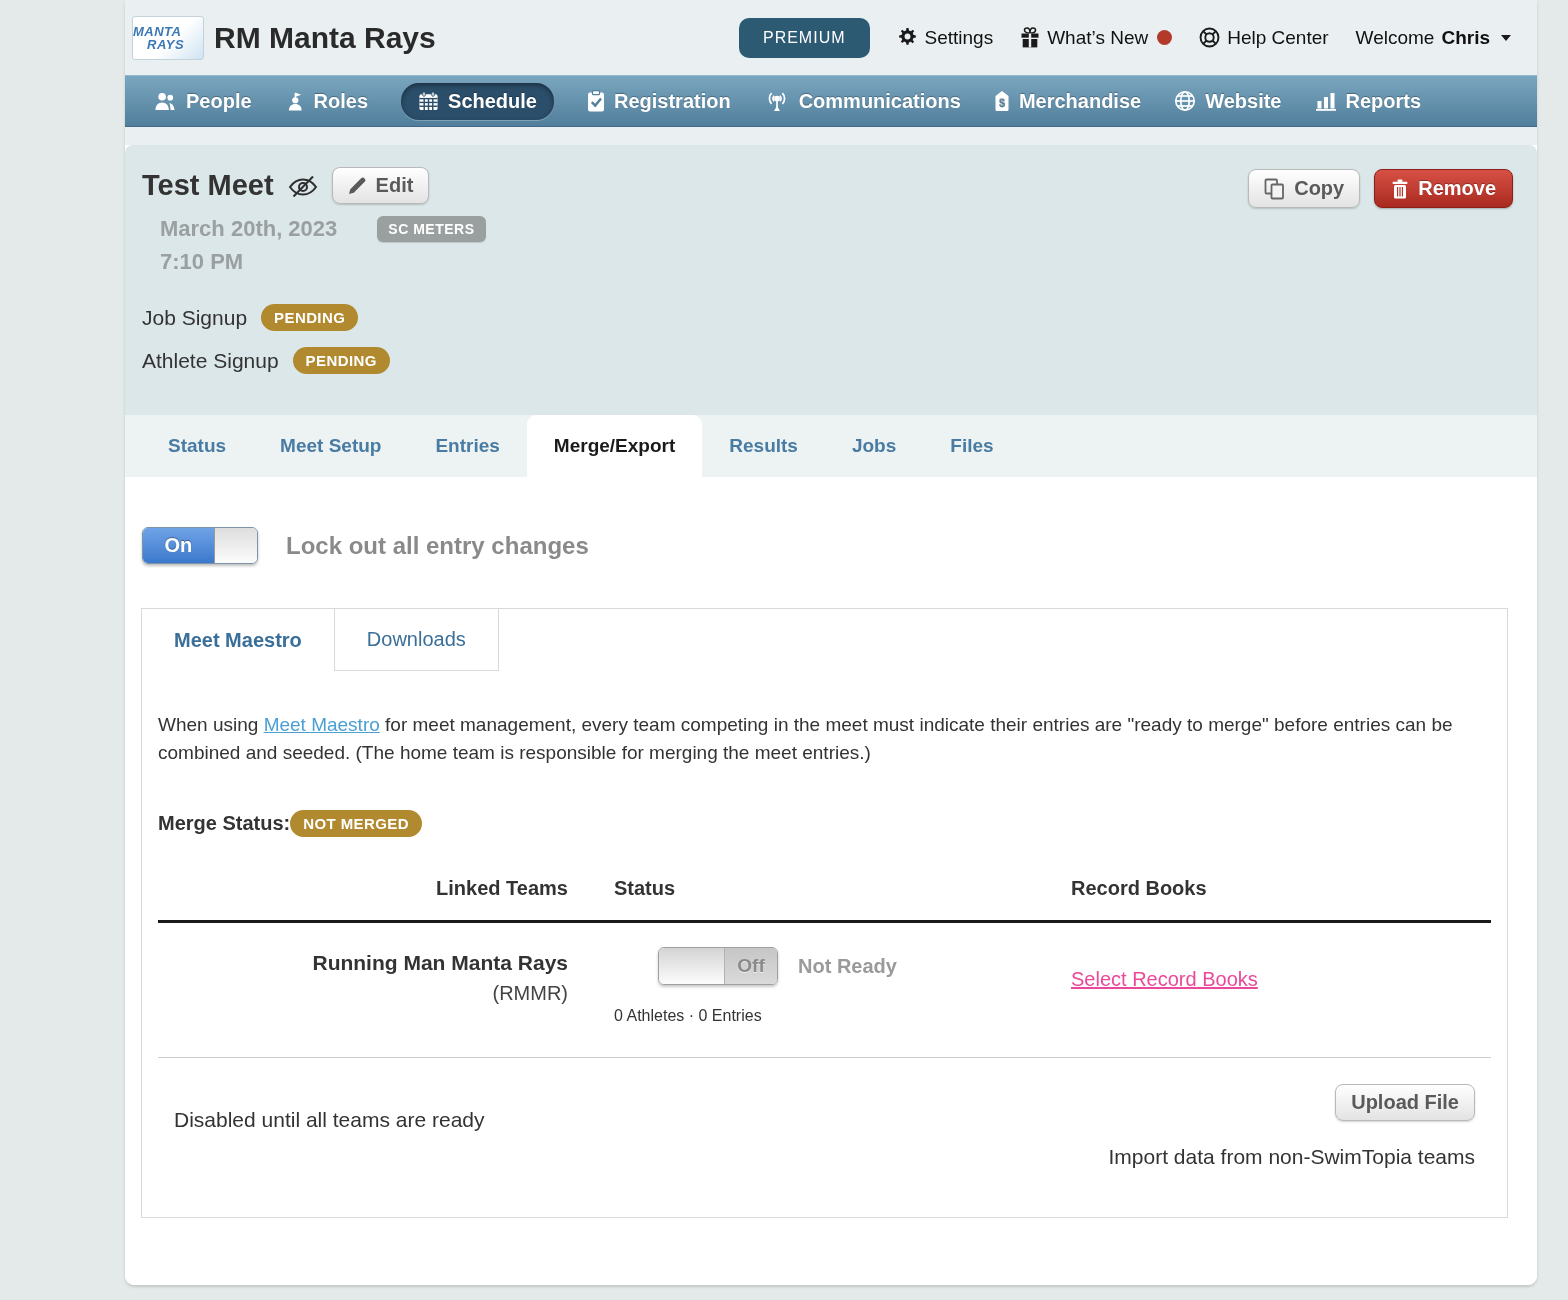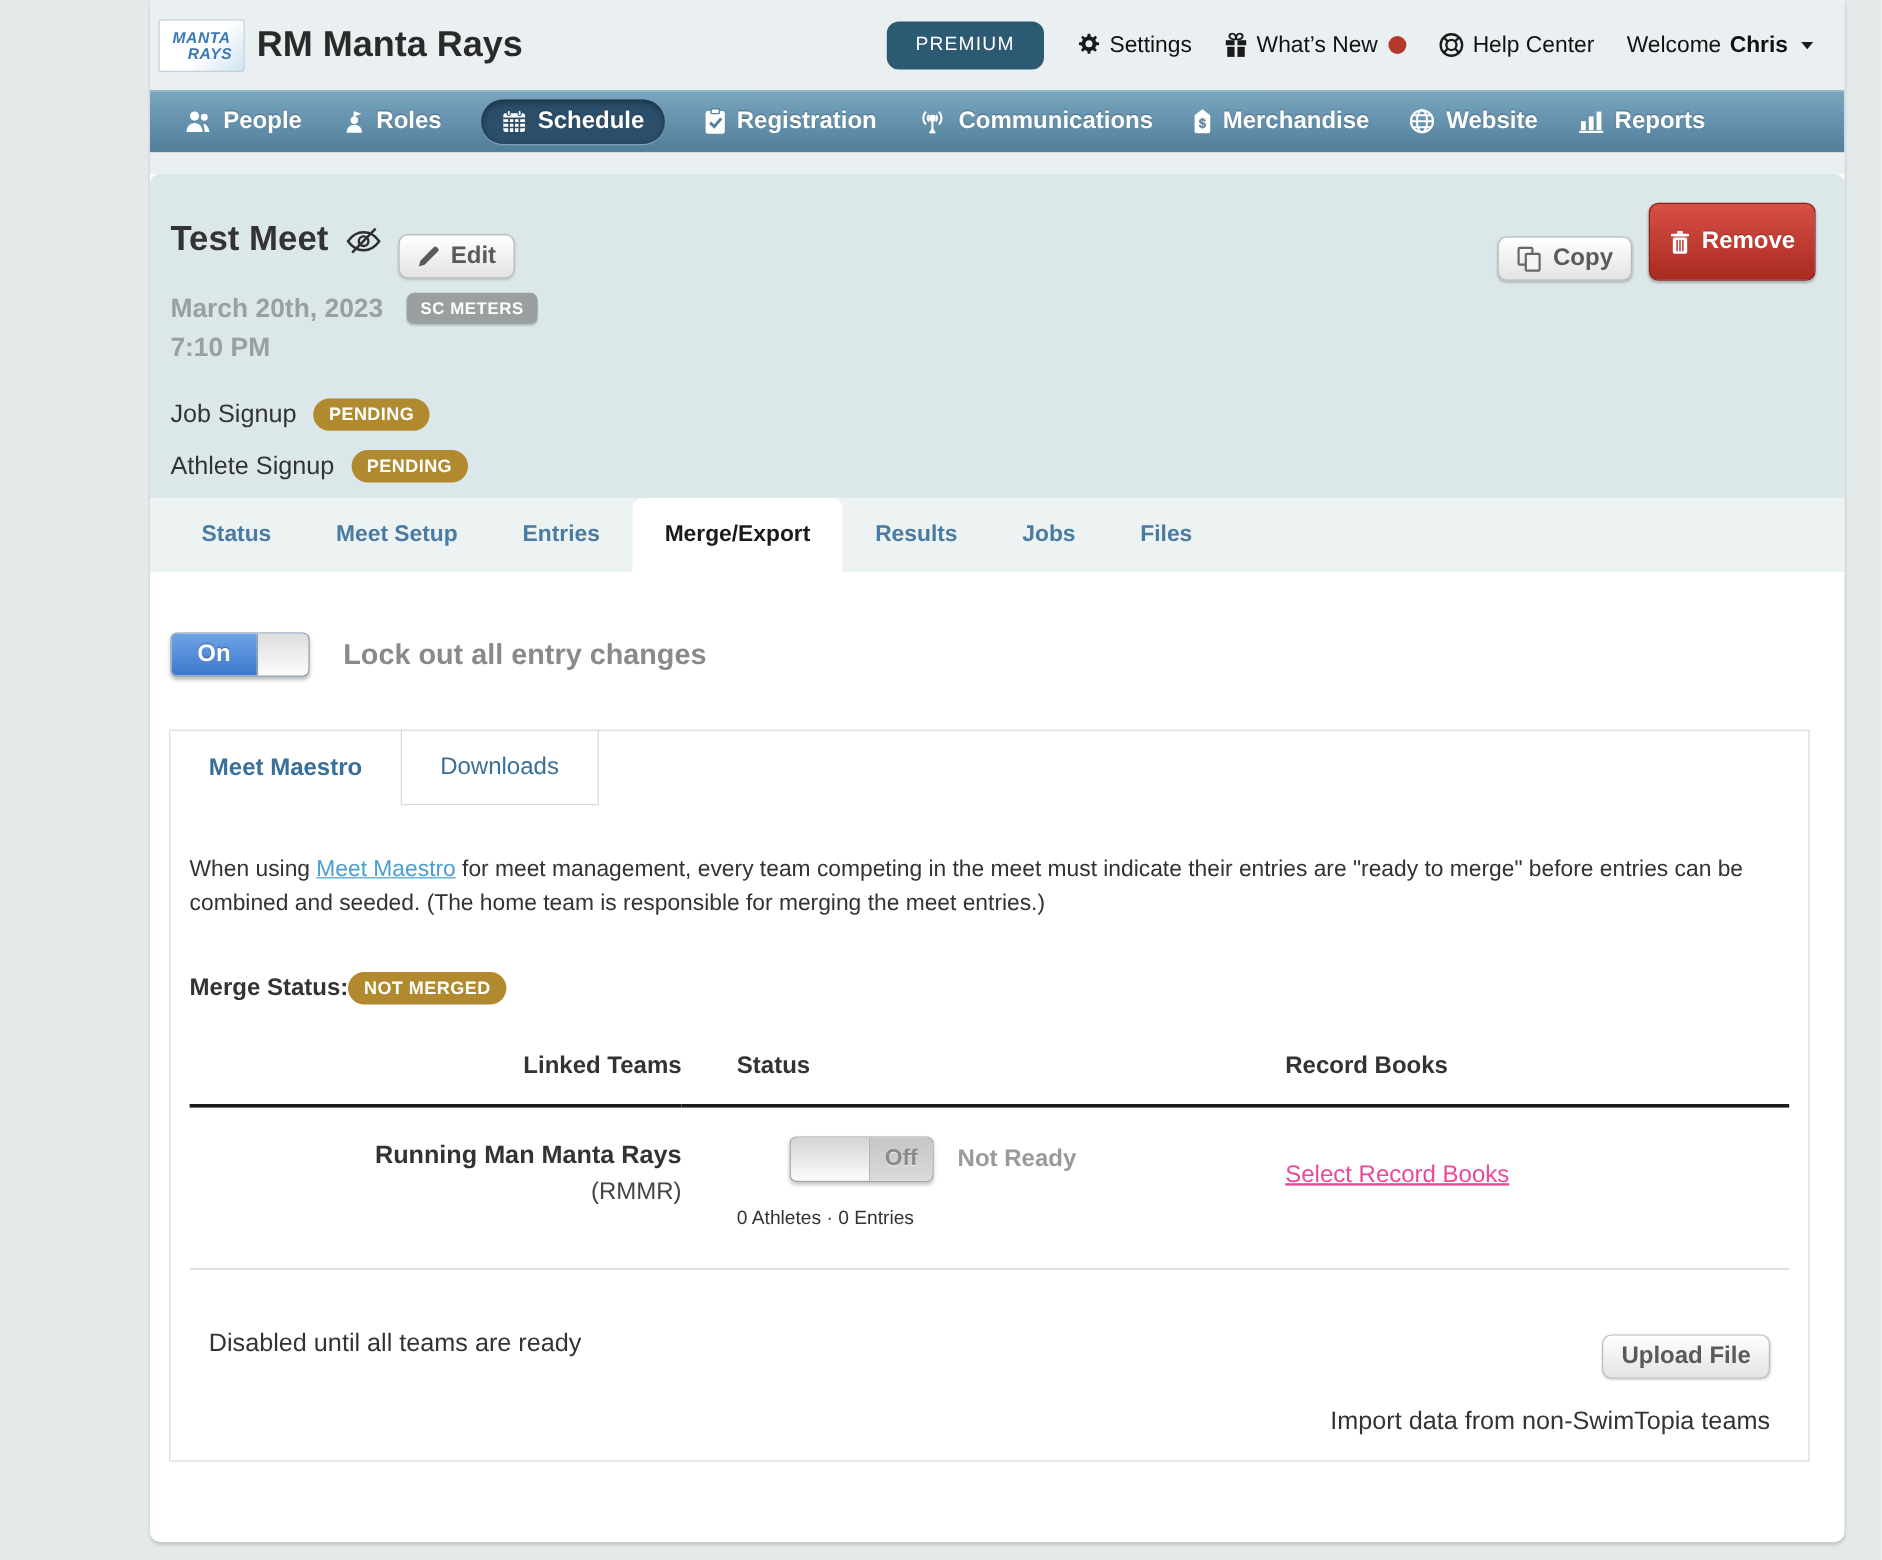--- a/index.html
+++ b/index.html
@@ -20,21 +20,21 @@
   }
   
   .top-header {
     height:75px; background:#eaf0f2;
     display:flex; align-items:center;
     padding:0 26px 0 7px;
   }
   .logo {
     width:72px; height:44px; background:linear-gradient(135deg,#ffffff 55%,#cfe3f2);
     border:1px solid #c3d2da; border-radius:3px;
-    display:flex; flex-direction:column; align-items:center; justify-content:center;
+    display:flex; flex-direction:column; justify-content:center;
     line-height:1; overflow:hidden;
   }
   .logo .l1, .logo .l2 {
     font-size:13px; font-weight:bold; font-style:italic; color:#3b78b5;
     letter-spacing:.5px; text-shadow:0 1px 0 #fff;
   }
   .logo .l2 { margin-left:14px; }
   .team-title { font-size:30px; font-weight:bold; color:#2a2a2a; margin-left:10px; }
   .header-right { margin-left:auto; display:flex; align-items:center; gap:27px; font-size:19px; color:#111; }
   .premium-btn {
@@ -74,30 +74,30 @@
     height:270px; background:#dce7e9;
     border-radius:8px 8px 0 0;
     padding:22px 24px 0 17px;
   }
   .meet-title-row { display:flex; align-items:center; gap:13px; }
   .meet-title { font-size:29px; font-weight:bold; color:#333; }
   .btn { display:inline-flex; align-items:center; gap:9px; font-family:inherit; font-weight:bold; border-radius:8px; cursor:pointer; white-space:nowrap; }
   .btn-light {
     background:linear-gradient(#ffffff,#e3e3e3);
     border:1px solid #b9b9b9; color:#5a5a5a; font-size:20px;
-    padding:6px 15px; box-shadow:0 1px 2px rgba(0,0,0,.18);margin-top:28px;
+    padding:6px 15px; box-shadow:0 1px 2px rgba(0,0,0,.18);
   }
   .btn-danger {
     background:linear-gradient(#d75045,#a92a20);
     border:1px solid #8e1f18; color:#fff; font-size:20px;
     padding:7px 16px; text-shadow:0 -1px 0 rgba(0,0,0,.3);
     box-shadow:0 1px 2px rgba(0,0,0,.25);
   }
   .meet-actions { position:absolute; top:24px; right:24px; display:flex; gap:14px; }
-  .meet-date-row { display:flex; align-items:flex-start; gap:20px; margin-top:12px; }
+  .meet-date-row { display:flex; align-items:flex-start; gap:40px; margin-top:12px;margin-left:18px; }
   .meet-date, .meet-time { font-size:22px; font-weight:bold; color:#9aa0a2; }
   .meet-time { margin-top:7px; }
   .badge-gray {
     background:#9aa0a0; color:#fff; font-weight:bold; font-size:14px;
     padding:5px 11px; border-radius:6px; letter-spacing:.5px;
     box-shadow:0 1px 1px rgba(0,0,0,.15);
   }
   .signup-row { display:flex; align-items:center; gap:14px; font-size:21px; color:#333; margin-top:16px; }
   .signup-row.first { margin-top:29px; }
   .badge-gold {

